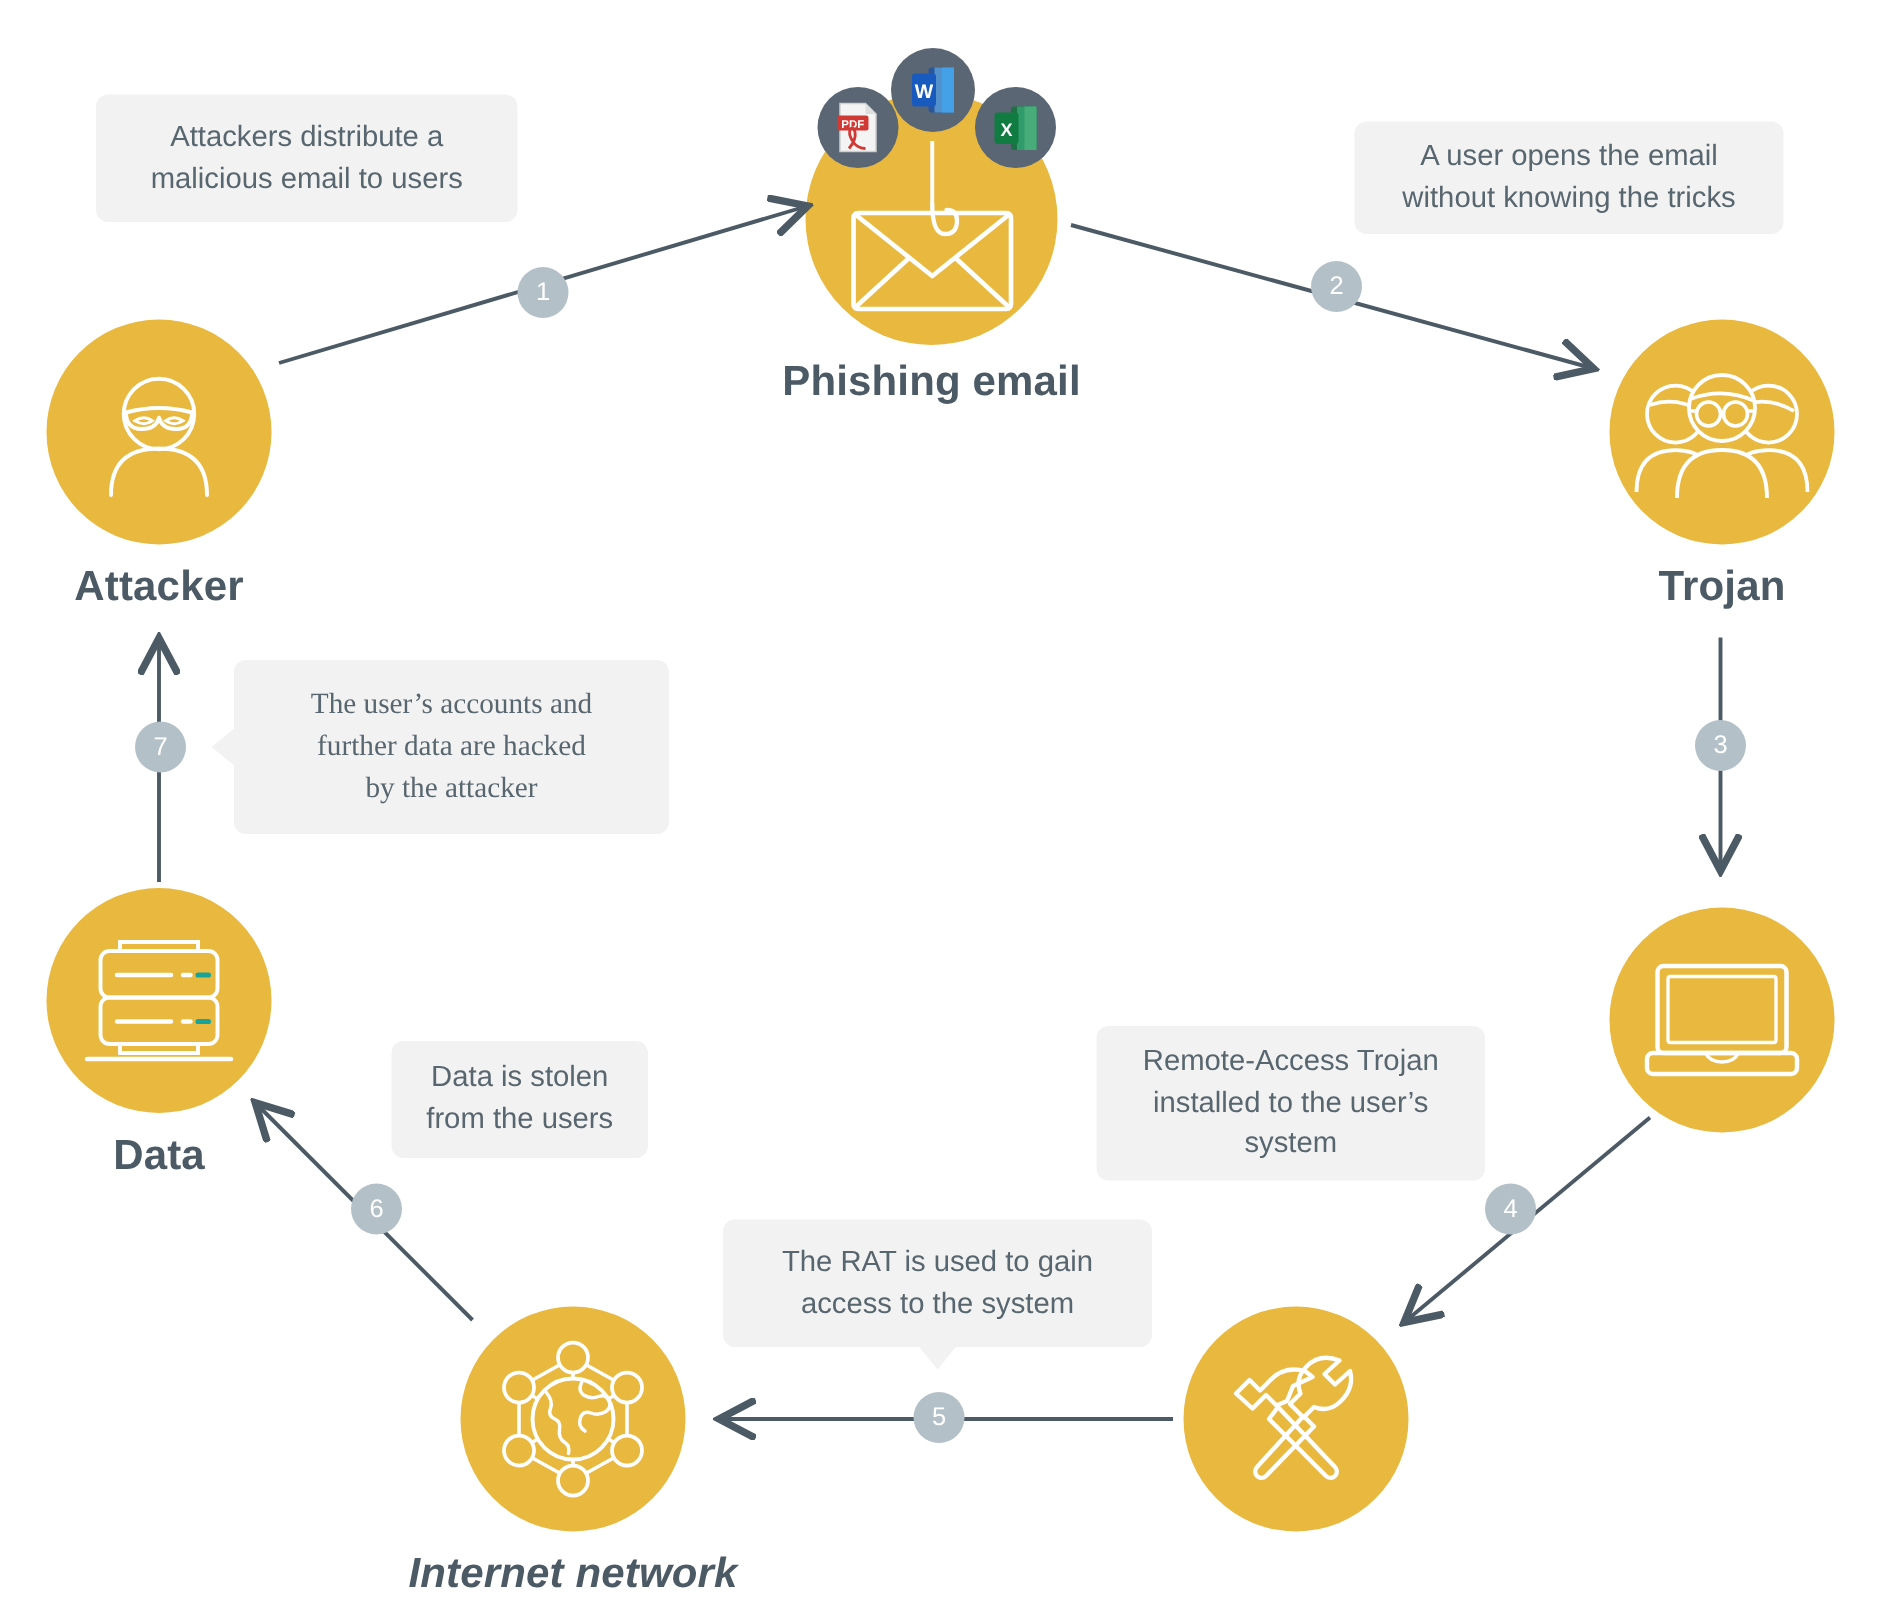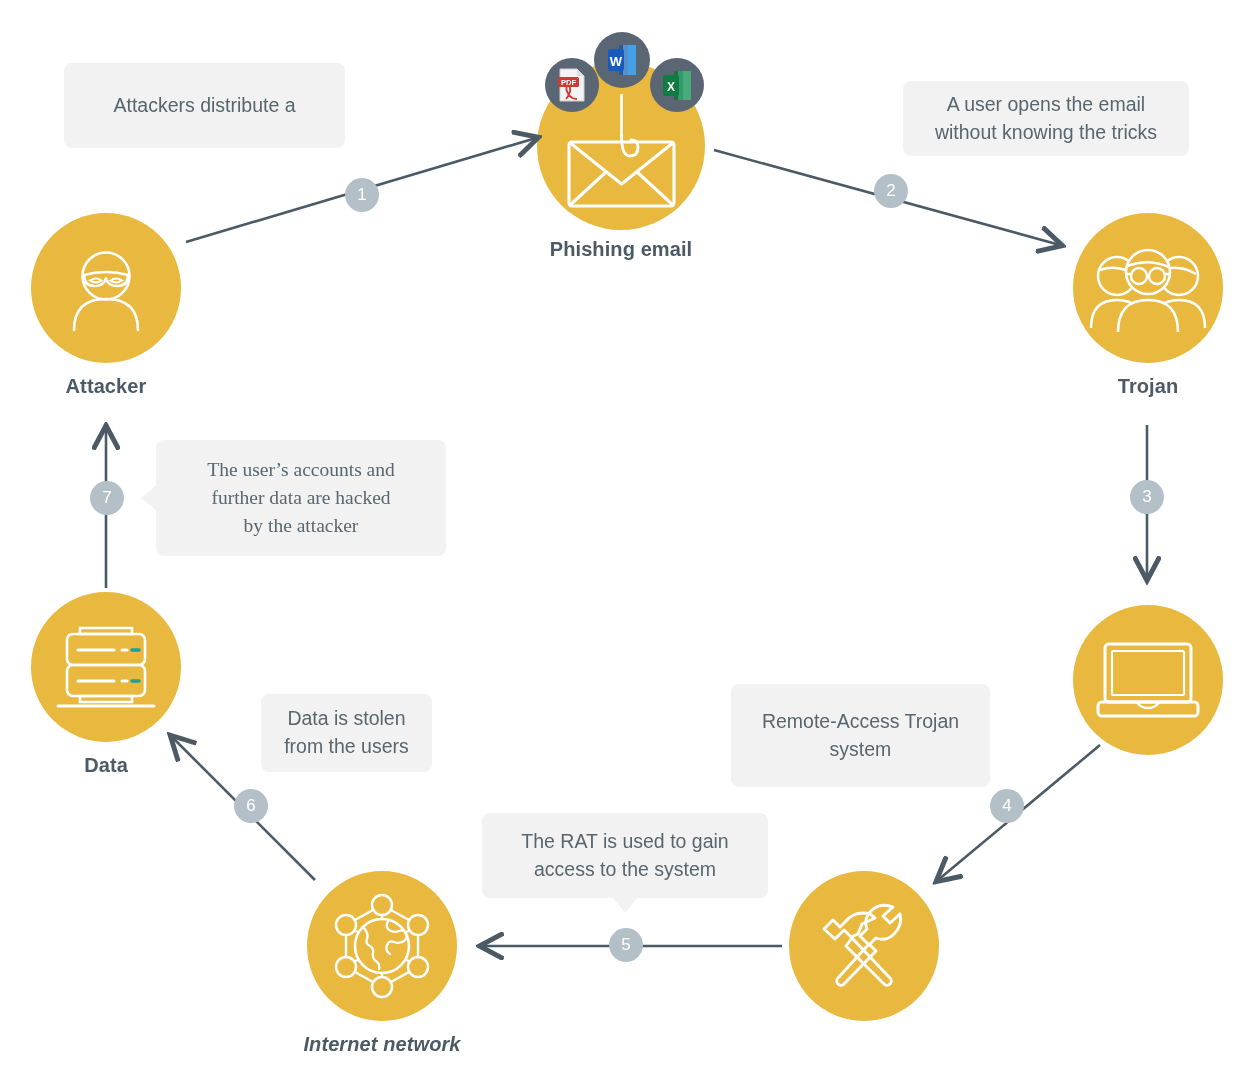--- a/index.html
+++ b/index.html
@@ -15,21 +15,21 @@
   .node { position: absolute; }
   .node .disc {
     border-radius: 50%;
     background: var(--gold, #e8b83f);
     display: flex; align-items: center; justify-content: center;
     position: relative;
   }
   .node .cap {
     position: absolute; left: 50%; transform: translateX(-50%);
     white-space: nowrap;
-    font-size: 20px; font-weight: bold;
+    font-size: 28px; font-weight: bold;
     color: #4c5a66; letter-spacing: .1px;
   }
 
   
   .callout {
     position: absolute;
     background: #f2f2f2;
     border-radius: 8px;
     color: #58666f;
     font-size: 19.5px;
@@ -247,33 +247,35 @@
         <path d="M26 75 h52 v6 h-52 z" fill="none" stroke="#fff" stroke-width="2.6"></path>
         <path d="M4 85 h96" stroke="#fff" stroke-width="3" stroke-linecap="round"></path>
       </svg>
     </div>
     <div class="cap" style="top:162px;text-align:right;">Data</div>
   </div>
 
   <div class="callout" style="left:64px; top:63px; width:281px; height:85px;">
     <div>
       <div>Attackers distribute a</div>
+      <div>malicious email to users</div>
     </div>
   </div>
 
   <div class="callout" style="left:903px; top:81px; width:286px; height:75px;">
     <div>
       <div>A user opens the email</div>
       <div>without knowing the tricks</div>
     </div>
   </div>
 
   <div class="callout" style="left:731px; top:684px; width:259px; height:103px;">
     <div>
       <div>Remote-Access Trojan</div>
+      <div>installed to the user’s</div>
       <div>system</div>
     </div>
   </div>
 
   <div class="callout" style="left:482px; top:813px; width:286px; height:85px;">
     <div>
       <div>The RAT is used to gain</div>
       <div>access to the system</div>
     </div>
     <span class="tail tail-down"></span>

